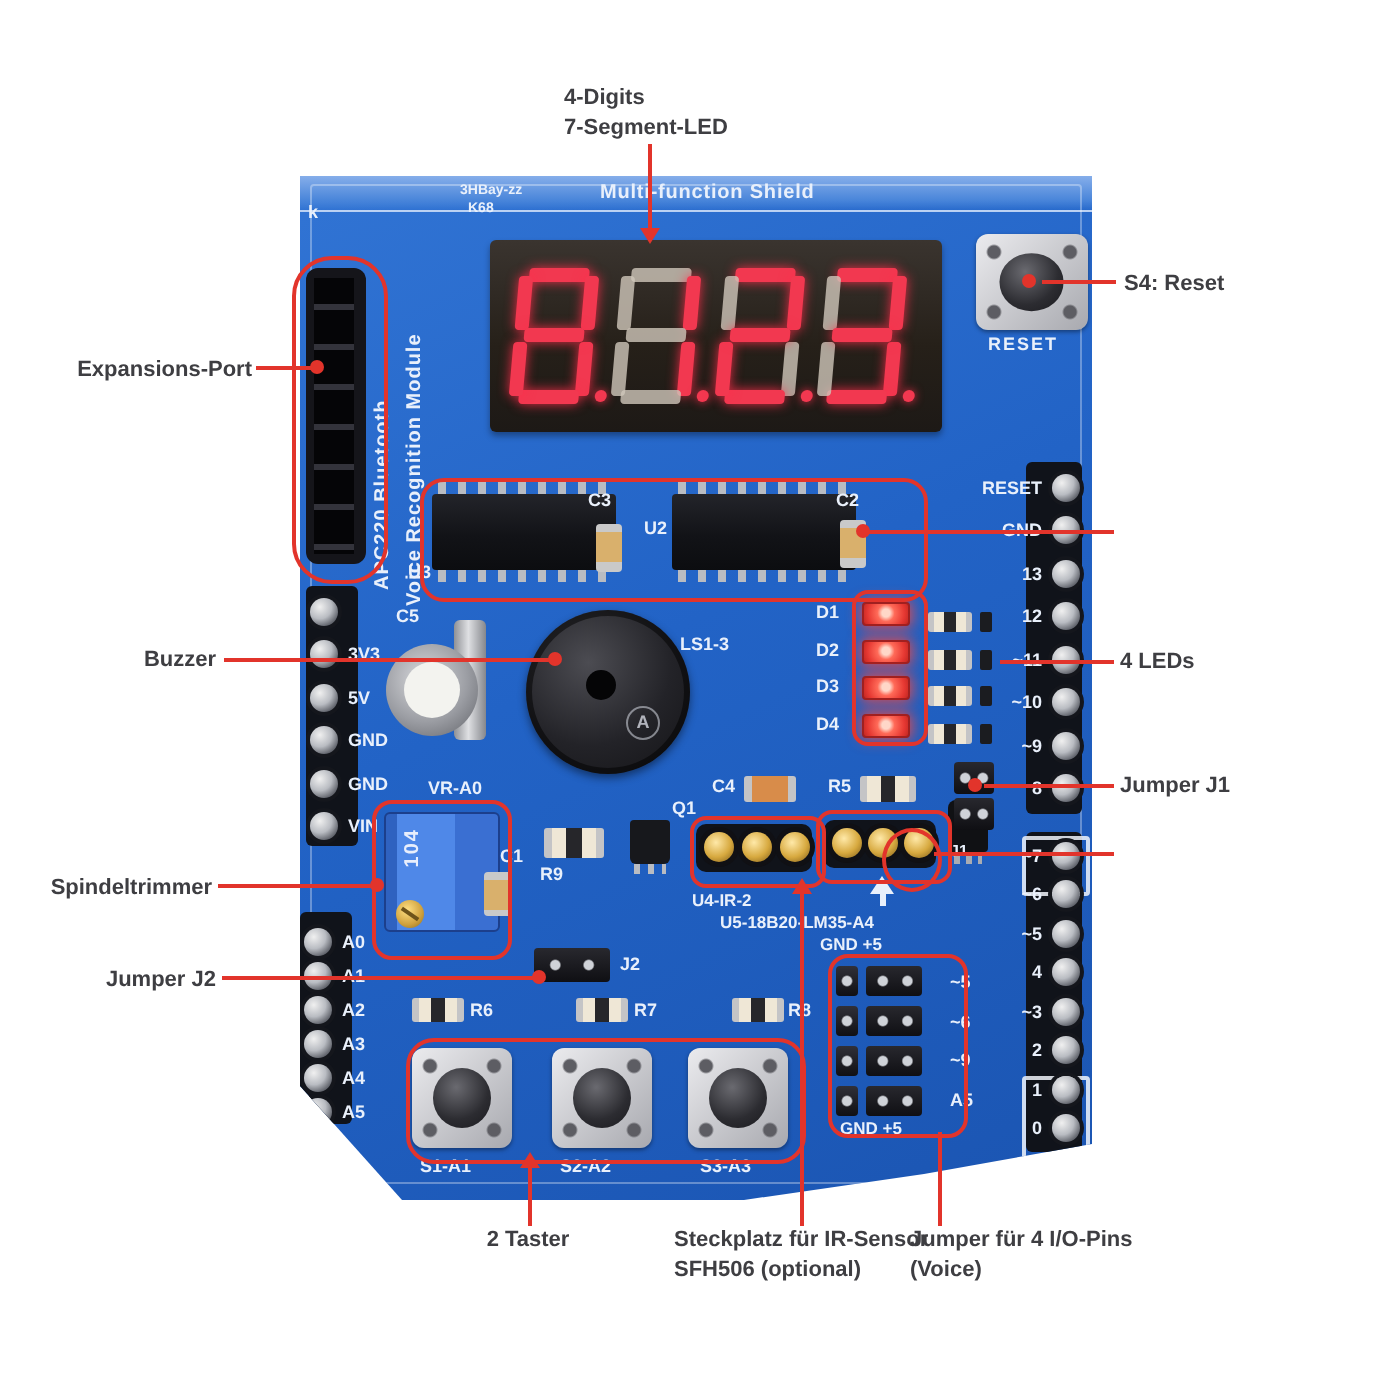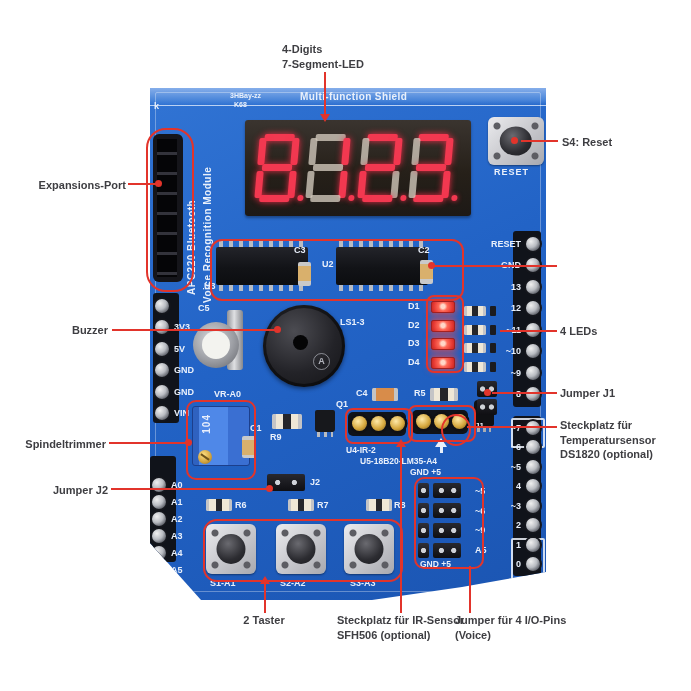--- a/index.html
+++ b/index.html
@@ -152,25 +152,20 @@
   </div>
   <div class="lbl ra" style="left:60px;top:323px;width:48px">
     <span>Buzzer</span>
   </div>
   <div class="lbl" style="left:560px;top:324px">
     <span>4 LEDs</span>
   </div>
   <div class="lbl" style="left:560px;top:386px">
     <span>Jumper J1</span>
   </div>
-  <div class="lbl" style="left:560px;top:418px">
-    <span>Steckplatz für</span>
-    <span>Temperatursensor</span>
-    <span>DS1820 (optional)</span>
-  </div>
   <div class="lbl ra" style="left:18px;top:437px;width:88px">
     <span>Spindeltrimmer</span>
   </div>
   <div class="lbl ra" style="left:50px;top:483px;width:58px">
     <span>Jumper J2</span>
   </div>
   <div class="lbl ca" style="left:234px;top:613px;width:60px">
     <span>2 Taster</span>
   </div>
   <div class="lbl" style="left:337px;top:613px">
@@ -516,21 +511,21 @@
           <span class="pin"></span>
           <span class="pl la">GND</span>
         </div>
         <div class="pinrow" style="height: 21.5px;">
           <span class="pin"></span>
           <span class="pl la">VIN</span>
         </div>
       </div>
 
     <div class="strip" style="left:0px;top:368px;width:26px;height:106px"></div>
-    <div class="pincol" style="left:2px;top:388px;width:54px">
+    <div class="pincol" style="left:2px;top:374px;width:54px">
         <div class="pinrow" style="height: 17px;">
           <span class="pin"></span>
           <span class="pl la">A0</span>
         </div>
         <div class="pinrow" style="height: 17px;">
           <span class="pin"></span>
           <span class="pl la">A1</span>
         </div>
         <div class="pinrow" style="height: 17px;">
           <span class="pin"></span>

